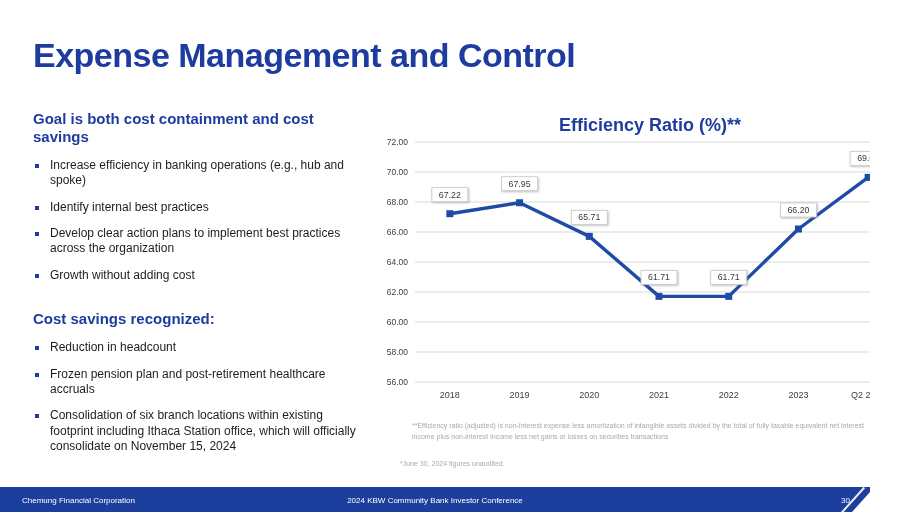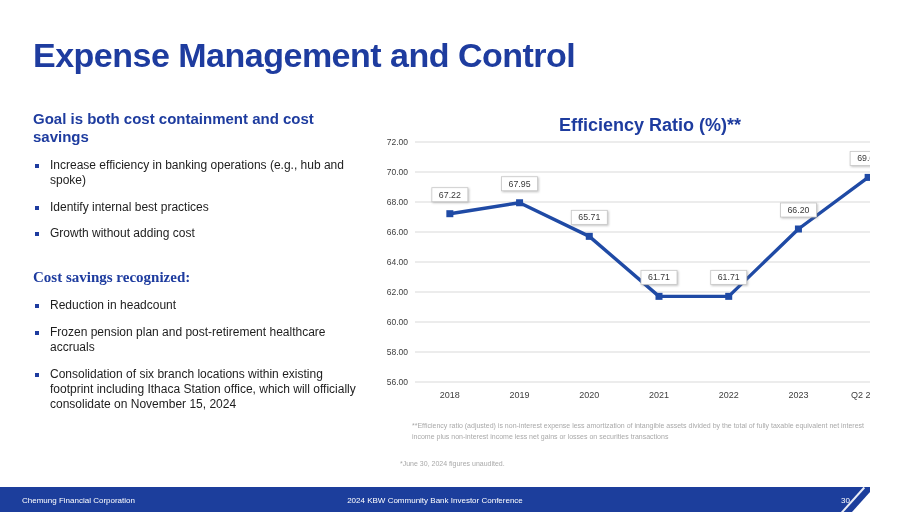--- a/index.html
+++ b/index.html
@@ -4,21 +4,21 @@
 <style>
   html,body{margin:0;padding:0;background:#fff;}
   .slide{position:relative;width:870px;height:512px;background:#ffffff;overflow:hidden;
          font-family:"Liberation Sans",sans-serif;}
   
   .slide-title{position:absolute;left:33px;top:38px;margin:0;width:640px;
     font-size:34px;font-weight:bold;color:#1e3c9f;letter-spacing:-0.5px;line-height:1.0;}
   
   .left-col{position:absolute;left:33px;top:110px;width:332px;}
   .section-heading{margin:0 0 12px 0;font-size:15px;font-weight:bold;color:#1e3c9f;line-height:1.2;}
-  .section-heading.second{margin-top:27px;font-family:Liberation Serif, serif;}
+  .section-heading.second{margin-top:27px;}
   .bullet-list{list-style:none;margin:0 0 6px 0;padding:0;}
   .bullet-list li{position:relative;padding-left:17px;margin-bottom:11px;
     font-size:12px;color:#1d1d1d;line-height:1.28;}
   .bullet-list li::before{content:"";position:absolute;left:2px;top:6px;width:4px;height:4px;background:#1e3c9f;}
   
   .chart-title{position:absolute;left:400px;top:115px;width:500px;margin:0;text-align:center;
     font-size:18px;font-weight:bold;color:#1e3c9f;}
   #chart-svg{position:absolute;left:365px;top:132px;}
   .grid{stroke:#d9d9d9;stroke-width:1;}
   .ytick{font:8.5px "Liberation Sans",sans-serif;fill:#404040;text-anchor:end;}
@@ -48,20 +48,21 @@
 
 <div class="slide">
 
   <h1 class="slide-title">Expense Management and Control</h1>
 
   <div class="left-col">
     <h2 class="section-heading">Goal is both cost containment and cost savings</h2>
     <ul class="bullet-list">
       <li>Increase efficiency in banking operations (e.g., hub and spoke)</li>
       <li>Identify internal best practices</li>
+      <li>Develop clear action plans to implement best practices across the organization</li>
       <li>Growth without adding cost</li>
     </ul>
     <h2 class="section-heading second">Cost savings recognized:</h2>
     <ul class="bullet-list">
       <li>Reduction in headcount</li>
       <li>Frozen pension plan and post-retirement healthcare accruals</li>
       <li>Consolidation of six branch locations within existing footprint including Ithaca Station office, which will officially consolidate on November 15, 2024</li>
     </ul>
   </div>
 

